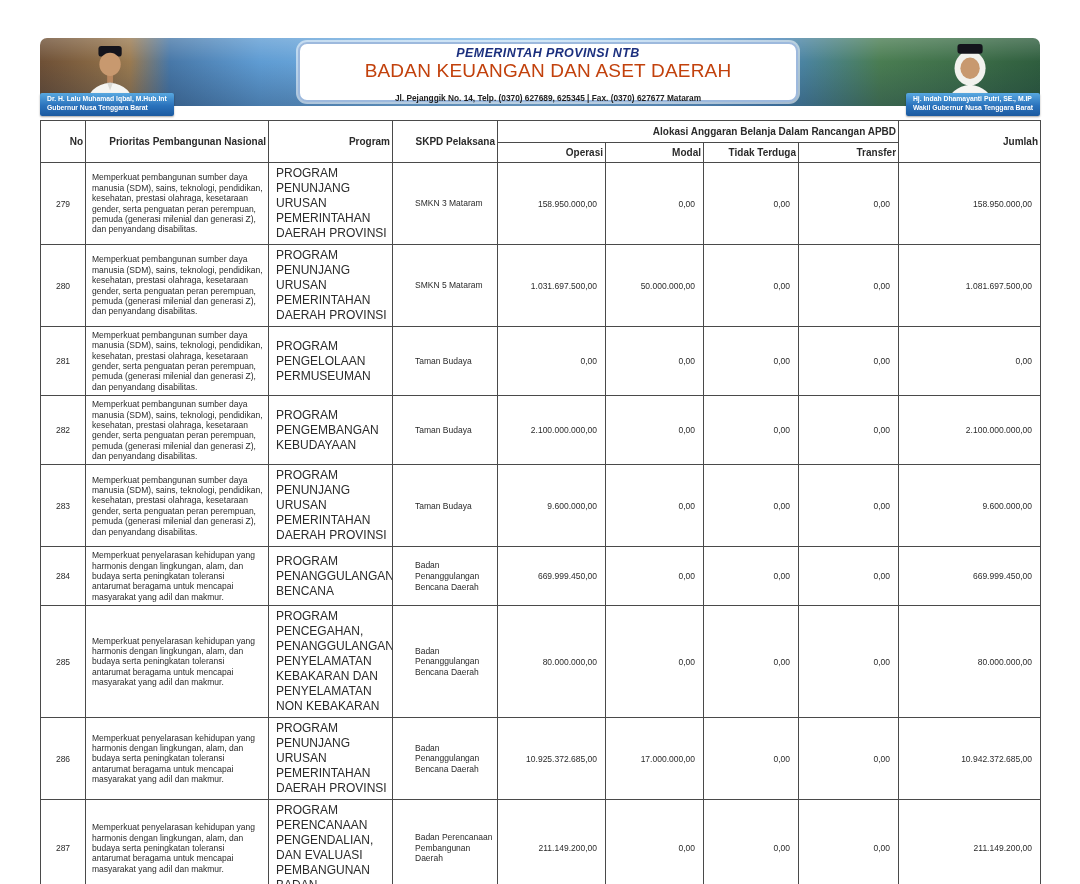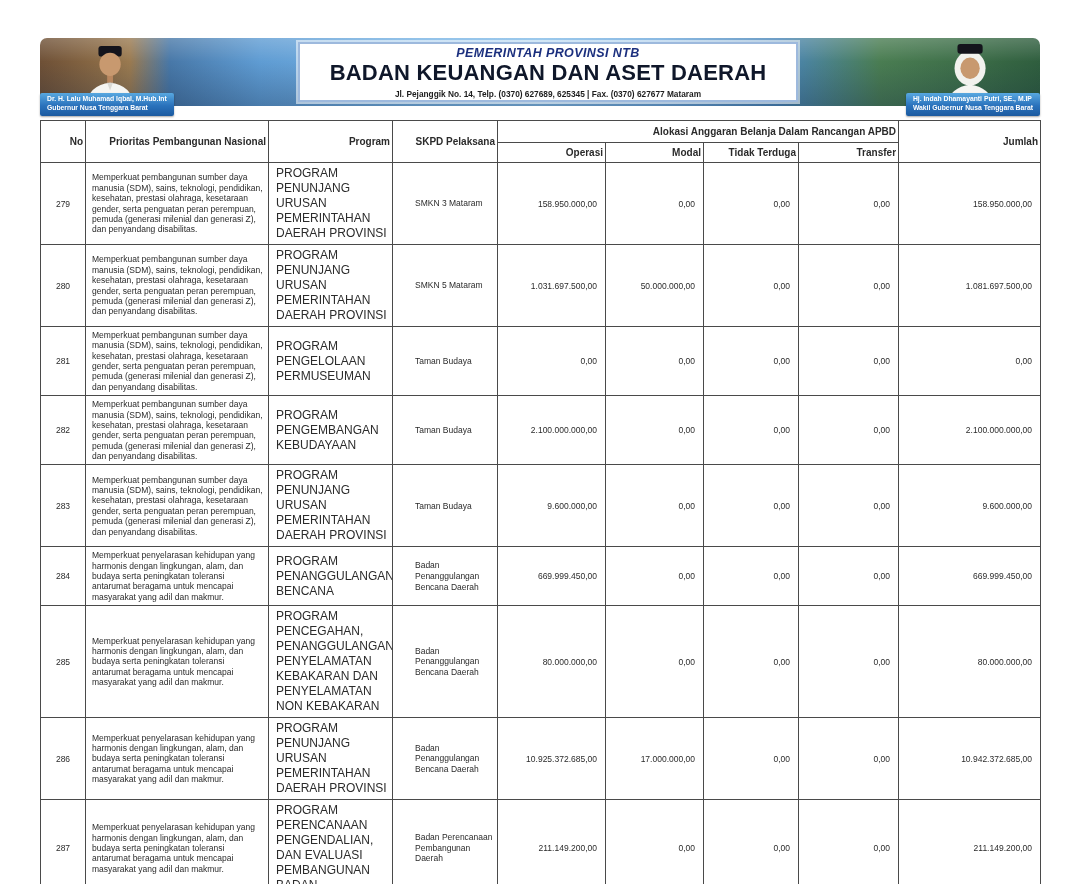--- a/index.html
+++ b/index.html
@@ -17,25 +17,25 @@
         #4878a8 13%, #5f9cd3 22%, #79b4e4 38%,
         #84bce8 50%, #6fa9dc 62%,
         #4b86b8 74%, #4a7d52 84%, #3e6f49 92%, #2f5e3e 100%);
   }
   .official { position:absolute; bottom:0; width:112px; height:64px; display:flex; justify-content:center; align-items:flex-end; }
   .official.left { left:14px; }
   .official.right { right:14px; }
   .official svg { height:62px; display:block; }
 
   .header-box { position:absolute; left:calc(50% + 8px); top:4px; transform:translateX(-50%);
-    width:500px; height:60px; background:#ffffff; border:2px solid #9db9dd; border-radius:0;
+    width:500px; height:60px; background:#ffffff; border:2px solid #9db9dd; border-radius:9px;
     text-align:center; padding-top:3px; box-shadow:0 0 0 2px rgba(255,255,255,0.55); }
   .hb-line1 { font-size:12.5px; font-weight:bold; font-style:italic; color:#1b2f7e; letter-spacing:0.4px; line-height:1.1; }
-  .hb-line2 { font-size:22px; font-weight:bold; color:#0f172a; letter-spacing:0.2px; line-height:1.05; }
-  .hb-line3 { font-size:8.3px; font-weight:bold; color:#1c1c1c; line-height:1.35; margin-top:5px; }
+  .hb-line2 { font-size:19px; font-weight:normal; color:#c2410c; letter-spacing:0.2px; line-height:1.05; }
+  .hb-line3 { font-size:8.3px; font-weight:bold; color:#1c1c1c; line-height:1.35; margin-top:12px; }
   .hb-line4 { font-size:8.3px; font-weight:bold; color:#1c1c1c; line-height:1.25; }
 
   .ribbon { position:absolute; bottom:-10px; padding:2px 7px 3px; color:#ffffff; font-size:6.8px; font-weight:bold;
     line-height:1.3; background:linear-gradient(180deg,#58a8e0 0%, #2a72bc 55%, #1b5aa0 100%);
     box-shadow:0 1px 2px rgba(0,0,0,0.35); border-radius:2px; white-space:nowrap; z-index:3; }
   .ribbon.left { left:0; }
   .ribbon.right { right:0; }
 
   
   .main-table { position:absolute; left:40px; top:120px; width:1000px; border-collapse:collapse; table-layout:fixed; }

